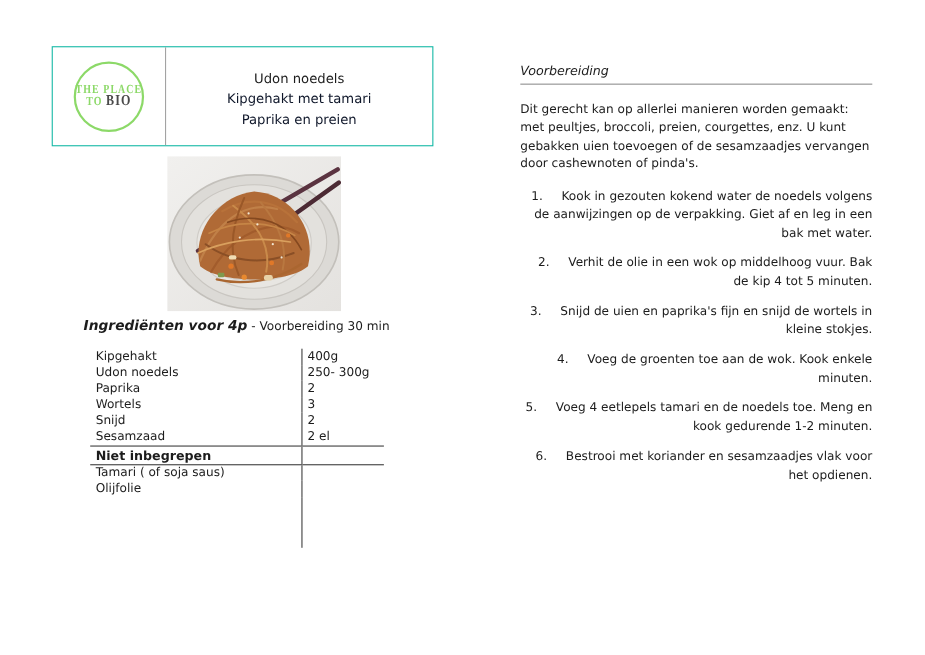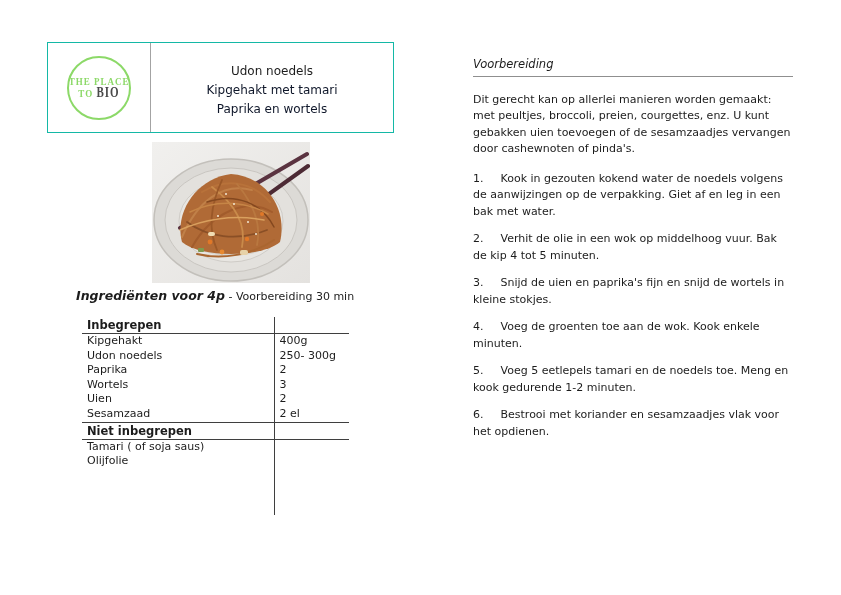--- a/index.html
+++ b/index.html
@@ -71,39 +71,39 @@
   .instructions {
     position:absolute; left:473px; top:56px; width:320px;
     font-size:11px; line-height:16.5px;
   }
   .instr-heading {
     font-style:italic; font-size:11.5px; font-weight:normal;
     padding-bottom:3px; border-bottom:1px solid #8f8f8f;
     margin-bottom:15px;
   }
   .intro { margin-bottom:13px; }
-  .step { margin-bottom:11px; }
+  .step { margin-bottom:11px;text-align:right; }
   .step-num { margin-right:17px; }
 </style>
 </head>
 <body>
 
 <div class="page">
 
   <div class="header-box">
     <div class="logo-cell">
       <div class="logo-circle">
         <span class="logo-line1">THE PLACE</span>
         <span class="logo-line2"><span class="logo-to">TO</span> <span class="logo-bio">BIO</span></span>
       </div>
     </div>
     <div class="title-cell">
       <div class="title-main">Udon noedels</div>
       <div class="title-sub">Kipgehakt met tamari</div>
-      <div class="title-sub">Paprika en wortels</div>
+      <div class="title-sub">Paprika en preien</div>
     </div>
   </div>
 
   <div class="photo-wrap">
     <svg width="158" height="141" viewBox="0 0 158 141" xmlns="http://www.w3.org/2000/svg">
       <defs>
         <linearGradient id="bgGrad" x1="0" y1="0" x2="1" y2="1">
           <stop offset="0" stop-color="#f1f0ee"></stop>
           <stop offset="1" stop-color="#e4e2df"></stop>
         </linearGradient>
@@ -157,42 +157,38 @@
       </g>
     </svg>
   </div>
 
   <div class="ing-heading">
     <span class="bold-it">Ingrediënten voor 4p</span><span class="rest"> - Voorbereiding 30 min</span>
   </div>
 
   <table class="ing-table outer">
     <tbody>
-      <tr class="section-row first-section">
-        <td class="col-name">Inbegrepen</td>
-        <td class="col-qty vline"></td>
-      </tr>
       <tr>
         <td class="col-name">Kipgehakt</td>
         <td class="col-qty vline">400g</td>
       </tr>
       <tr>
         <td class="col-name">Udon noedels</td>
         <td class="col-qty vline">250- 300g</td>
       </tr>
       <tr>
         <td class="col-name">Paprika</td>
         <td class="col-qty vline">2</td>
       </tr>
       <tr>
         <td class="col-name">Wortels</td>
         <td class="col-qty vline">3</td>
       </tr>
       <tr>
-        <td class="col-name">Uien</td>
+        <td class="col-name">Snijd</td>
         <td class="col-qty vline">2</td>
       </tr>
       <tr>
         <td class="col-name">Sesamzaad</td>
         <td class="col-qty vline">2 el</td>
       </tr>
       <tr class="section-row">
         <td class="col-name">Niet inbegrepen</td>
         <td class="col-qty vline"></td>
       </tr>
@@ -212,17 +208,17 @@
   </table>
 
   <div class="instructions">
     <div class="instr-heading">Voorbereiding</div>
     <p class="intro">Dit gerecht kan op allerlei manieren worden gemaakt: met peultjes, broccoli, preien, courgettes, enz. U kunt gebakken uien toevoegen of de sesamzaadjes vervangen door cashewnoten of pinda's.</p>
 
     <p class="step"><span class="step-num">1.</span><span>Kook in gezouten kokend water de noedels volgens de aanwijzingen op de verpakking. Giet af en leg in een bak met water.</span></p>
     <p class="step"><span class="step-num">2.</span><span>Verhit de olie in een wok op middelhoog vuur. Bak de kip 4 tot 5 minuten.</span></p>
     <p class="step"><span class="step-num">3.</span><span>Snijd de uien en paprika's fijn en snijd de wortels in kleine stokjes.</span></p>
     <p class="step"><span class="step-num">4.</span><span>Voeg de groenten toe aan de wok. Kook enkele minuten.</span></p>
-    <p class="step"><span class="step-num">5.</span><span>Voeg 5 eetlepels tamari en de noedels toe. Meng en kook gedurende 1-2 minuten.</span></p>
+    <p class="step"><span class="step-num">5.</span><span>Voeg 4 eetlepels tamari en de noedels toe. Meng en kook gedurende 1-2 minuten.</span></p>
     <p class="step"><span class="step-num">6.</span><span>Bestrooi met koriander en sesamzaadjes vlak voor het opdienen.</span></p>
   </div>
 
 </div>
 
 </body></html>

